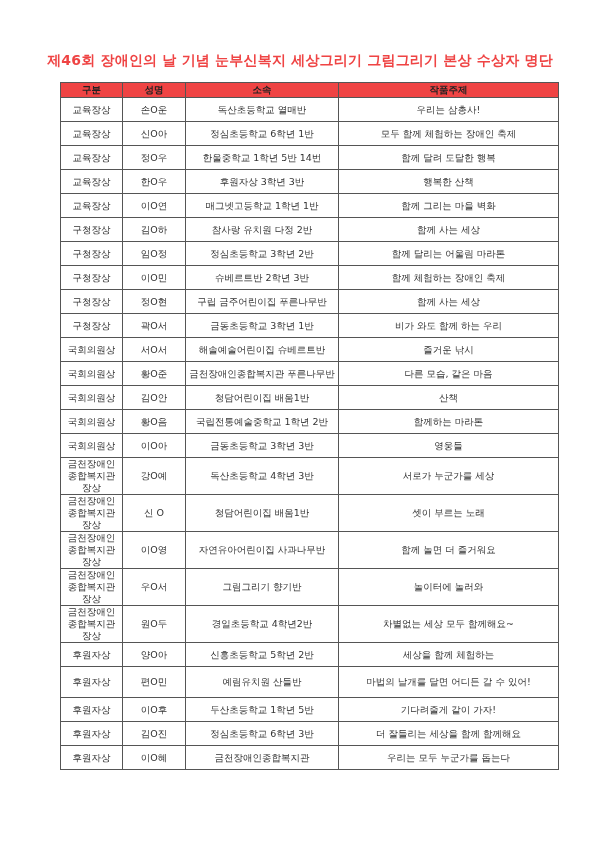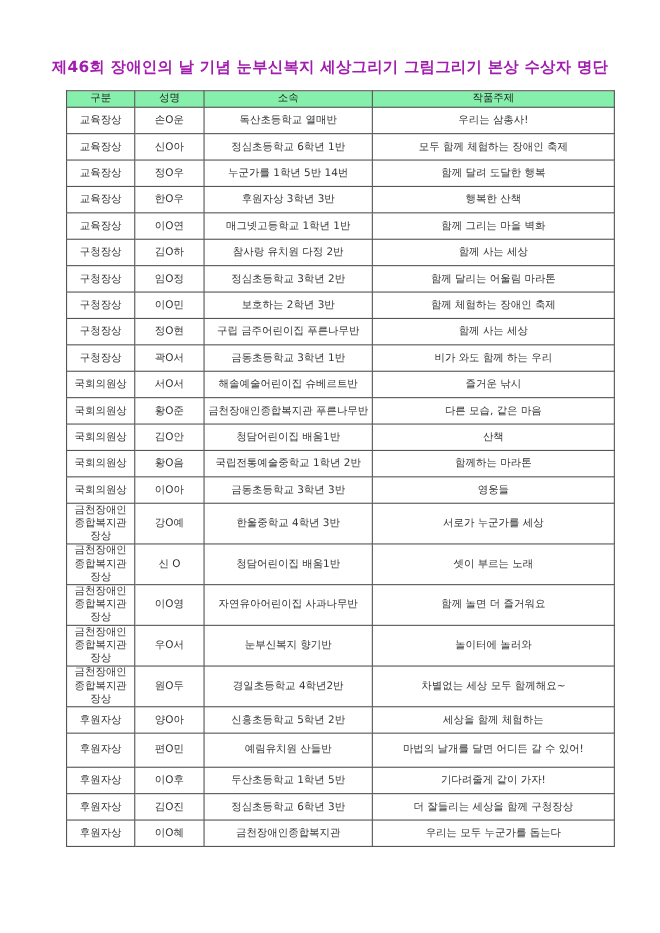--- a/index.html
+++ b/index.html
@@ -1,24 +1,24 @@
 <!DOCTYPE html>
 <html><head>
 <meta charset="utf-8">
 <style>
   html, body { margin: 0; padding: 0; background: #ffffff; }
   body { width: 600px; height: 848px; position: relative; overflow: hidden;
          font-family: "DejaVu Sans", "Liberation Sans", sans-serif; color: #222; }
   .title { position: absolute; top: 52px; left: 0; width: 600px; text-align: center;
-           font-size: 14px; font-weight: bold; color: #a21caf; letter-spacing: 0.2px; }
+           font-size: 14px; font-weight: bold; color: #ef4444; letter-spacing: 0.2px; }
   table.awards { position: absolute; top: 82px; left: 60px; width: 498px;
                  border-collapse: collapse; table-layout: fixed; }
   table.awards th, table.awards td { border: 1px solid #555; text-align: center;
                  vertical-align: middle; font-size: 9.5px; padding: 0 3px; line-height: 12px; }
-  table.awards thead th { background: #86efac; height: 14px; font-weight: normal; color: #222; }
+  table.awards thead th { background: #ef4444; height: 14px; font-weight: bold; color: #222; }
   table.awards tbody td { height: 23px; color: #333; }
   table.awards tbody tr.tall td { height: 30px; }
   col.c1 { width: 62px; } col.c2 { width: 63px; } col.c3 { width: 153px; } col.c4 { width: 220px; }
 </style>
 </head>
 <body>
 
 <div class="title">제46회 장애인의 날 기념 눈부신복지 세상그리기 그림그리기 본상 수상자 명단</div>
 
 <table class="awards">
@@ -45,21 +45,21 @@
       </tr>
       <tr>
         <td>교육장상</td>
         <td>신O아</td>
         <td>정심초등학교 6학년 1반</td>
         <td>모두 함께 체험하는 장애인 축제</td>
       </tr>
       <tr>
         <td>교육장상</td>
         <td>정O우</td>
-        <td>누군가를 1학년 5반 14번</td>
+        <td>한울중학교 1학년 5반 14번</td>
         <td>함께 달려 도달한 행복</td>
       </tr>
       <tr>
         <td>교육장상</td>
         <td>한O우</td>
         <td>후원자상 3학년 3반</td>
         <td>행복한 산책</td>
       </tr>
       <tr>
         <td>교육장상</td>
@@ -75,21 +75,21 @@
       </tr>
       <tr>
         <td>구청장상</td>
         <td>임O정</td>
         <td>정심초등학교 3학년 2반</td>
         <td>함께 달리는 어울림 마라톤</td>
       </tr>
       <tr>
         <td>구청장상</td>
         <td>이O민</td>
-        <td>보호하는 2학년 3반</td>
+        <td>슈베르트반 2학년 3반</td>
         <td>함께 체험하는 장애인 축제</td>
       </tr>
       <tr>
         <td>구청장상</td>
         <td>정O현</td>
         <td>구립 금주어린이집 푸른나무반</td>
         <td>함께 사는 세상</td>
       </tr>
       <tr>
         <td>구청장상</td>
@@ -123,39 +123,39 @@
       </tr>
       <tr>
         <td>국회의원상</td>
         <td>이O아</td>
         <td>금동초등학교 3학년 3반</td>
         <td>영웅들</td>
       </tr>
       <tr>
         <td>금천장애인<br>종합복지관장상</td>
         <td>강O예</td>
-        <td>한울중학교 4학년 3반</td>
+        <td>독산초등학교 4학년 3반</td>
         <td>서로가 누군가를 세상</td>
       </tr>
       <tr>
         <td>금천장애인<br>종합복지관장상</td>
         <td>신 O</td>
         <td>청담어린이집 배움1반</td>
         <td>셋이 부르는 노래</td>
       </tr>
       <tr>
         <td>금천장애인<br>종합복지관장상</td>
         <td>이O영</td>
         <td>자연유아어린이집 사과나무반</td>
         <td>함께 놀면 더 즐거워요</td>
       </tr>
       <tr>
         <td>금천장애인<br>종합복지관장상</td>
         <td>우O서</td>
-        <td>눈부신복지 향기반</td>
+        <td>그림그리기 향기반</td>
         <td>놀이터에 놀러와</td>
       </tr>
       <tr>
         <td>금천장애인<br>종합복지관장상</td>
         <td>원O두</td>
         <td>경일초등학교 4학년2반</td>
         <td>차별없는 세상 모두 함께해요~</td>
       </tr>
       <tr>
         <td>후원자상</td>
@@ -172,21 +172,21 @@
       <tr>
         <td>후원자상</td>
         <td>이O후</td>
         <td>두산초등학교 1학년 5반</td>
         <td>기다려줄게 같이 가자!</td>
       </tr>
       <tr>
         <td>후원자상</td>
         <td>김O진</td>
         <td>정심초등학교 6학년 3반</td>
-        <td>더 잘들리는 세상을 함께 구청장상</td>
+        <td>더 잘들리는 세상을 함께 함께해요</td>
       </tr>
       <tr>
         <td>후원자상</td>
         <td>이O혜</td>
         <td>금천장애인종합복지관</td>
         <td>우리는 모두 누군가를 돕는다</td>
       </tr>
     </tbody>
 </table>
 

